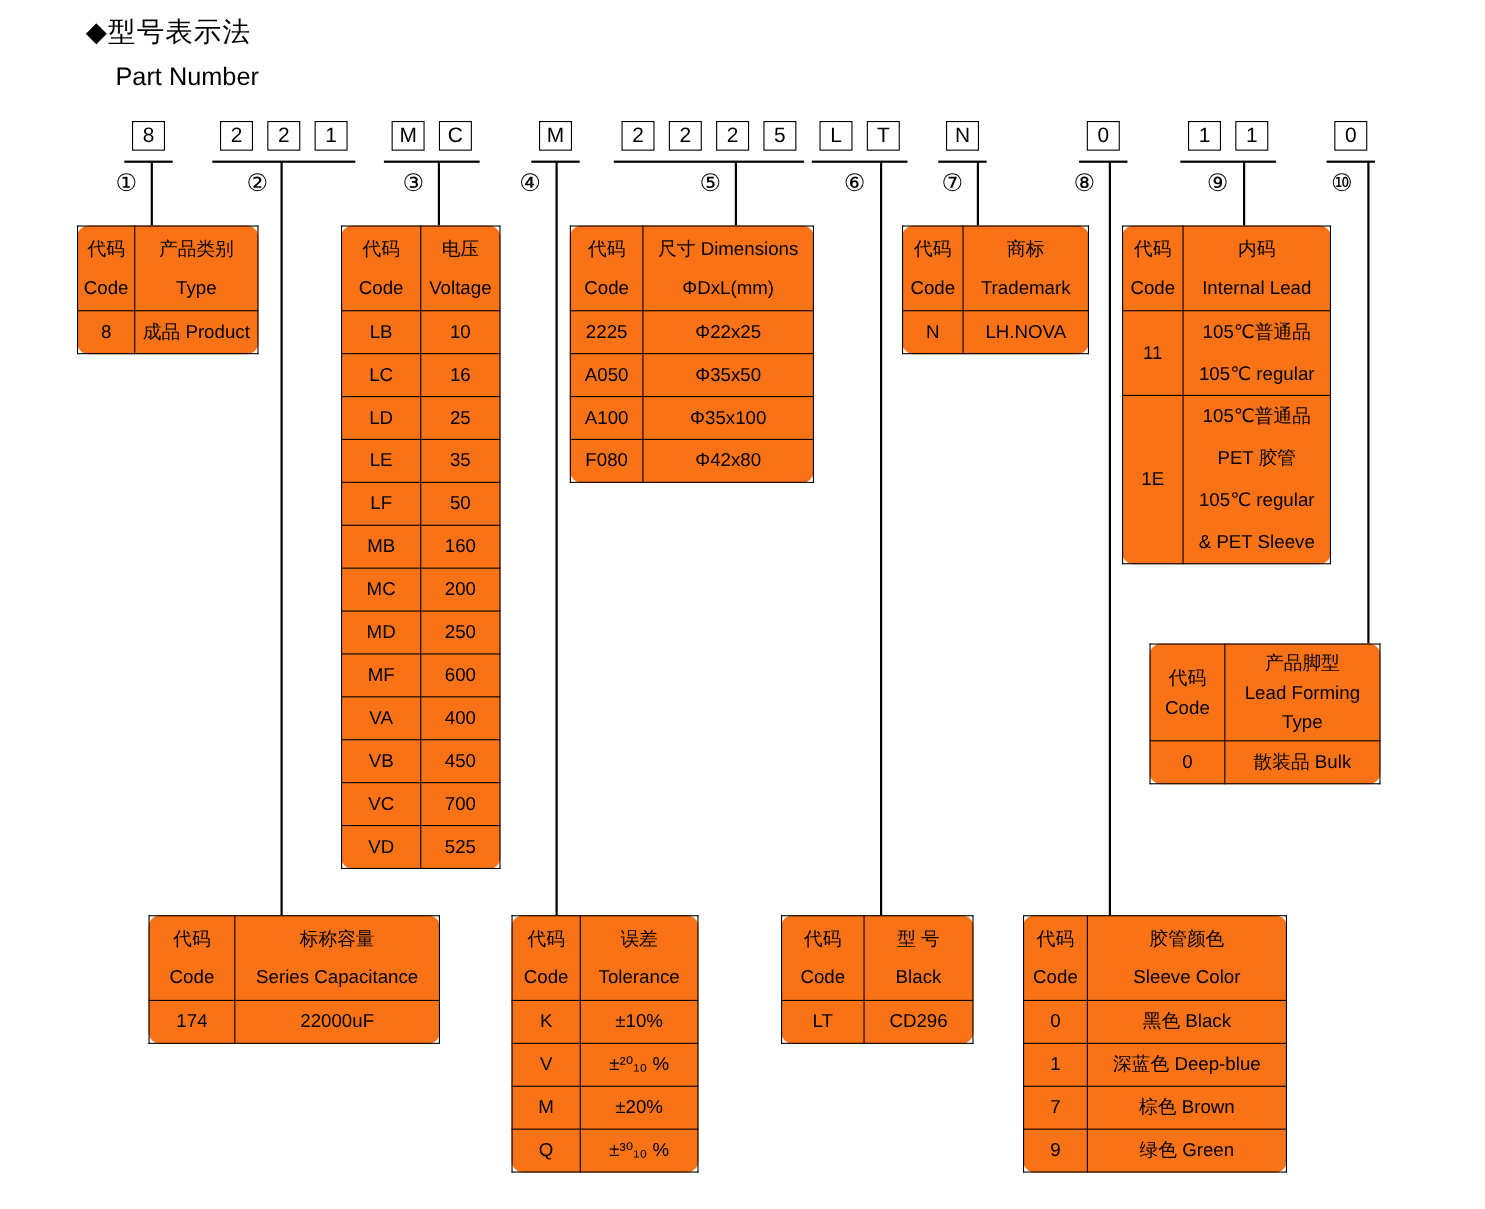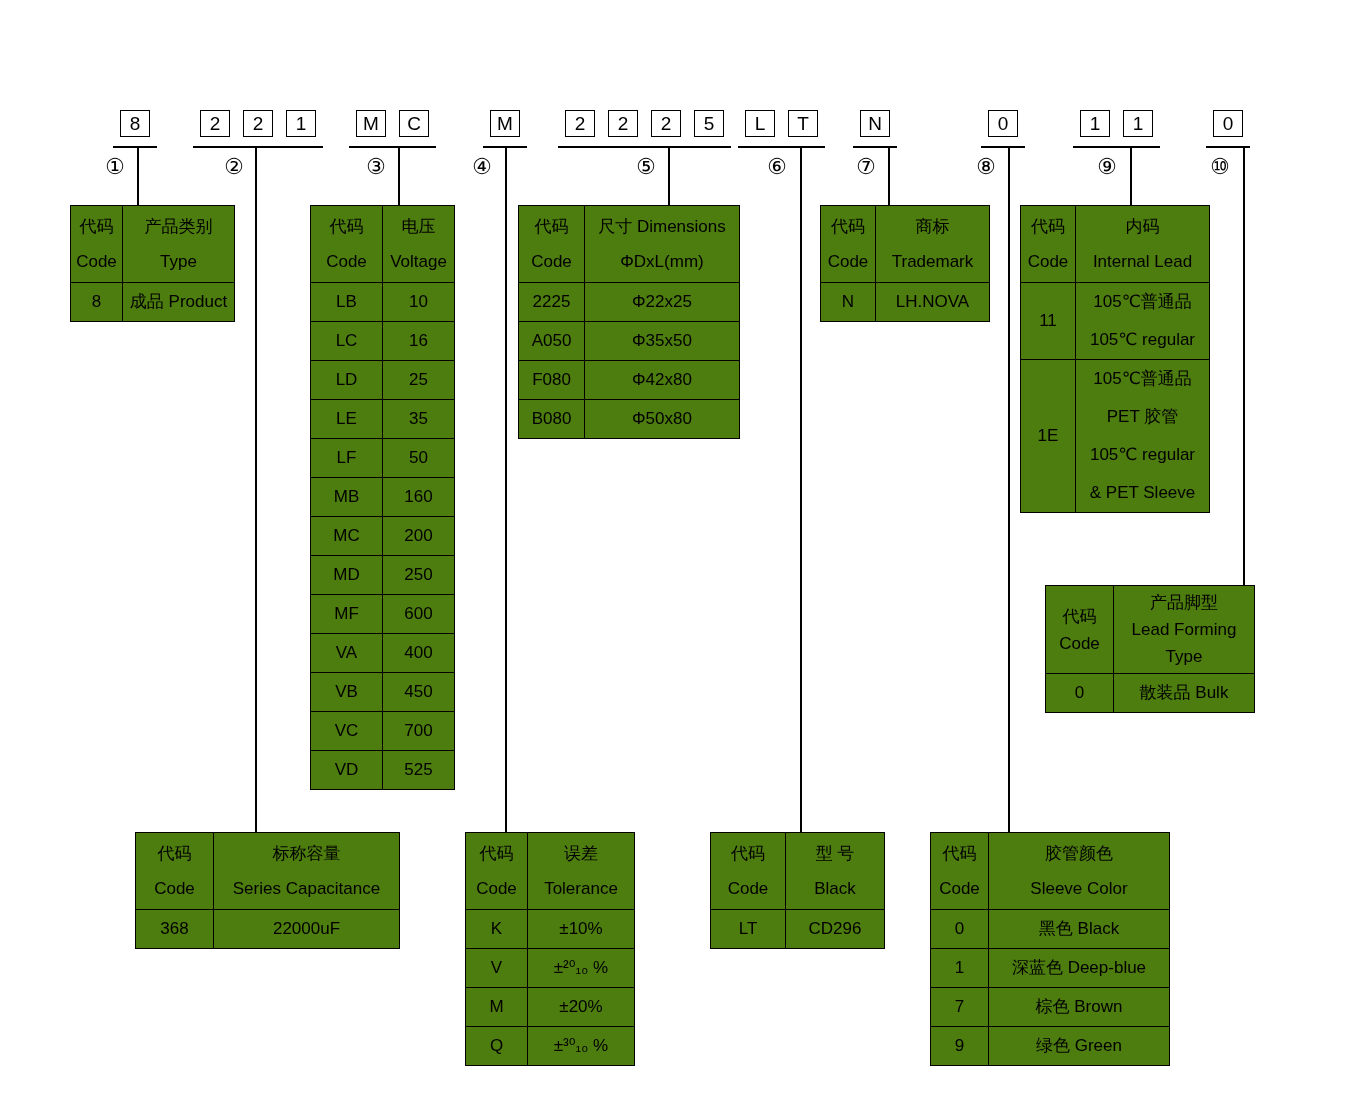--- a/index.html
+++ b/index.html
@@ -11,32 +11,36 @@
   .title-zh { font-size:25px; letter-spacing:1px; }
   .title-en { font-size:23px; margin-top:11px; margin-left:27px; }
 
   .pn-group { display:flex; gap:13px; }
   .pn-box { width:30px; height:27px; border:1.5px solid #000; display:flex;
             align-items:center; justify-content:center; font-size:19px; background:#fff; }
   .underline { height:2px; background:#000; }
   .vline { width:2px; background:#000; }
   .circ { font-size:22px; line-height:22px; }
 
-  table.t { border-collapse:collapse; table-layout:fixed; background:#4d7c0f; }
+  table.t { border-collapse:collapse; table-layout:fixed; background:#f97316;border-radius:11px; }
   table.t th, table.t td { border:1.5px solid #000; text-align:center; vertical-align:middle;
             font-weight:normal; white-space:pre-line; font-size:17px; color:#000; }
   table.t th { line-height:35px; padding:3px 3px; }
   table.t td { line-height:38px; padding:0 3px; }
   table.t-lead th { line-height:27px; }
 </style>
 </head>
 <body>
 
 <div class="page">
 
+  <div class="abs" style="left:78px; top:12px;">
+    <div class="title-zh">◆型号表示法</div>
+    <div class="title-en">Part Number</div>
+  </div>
 
   <div class="pn-group abs" style="left:120px;  top:110px;">
       <span class="pn-box">8</span>
     </div>
   <div class="pn-group abs" style="left:200px;  top:110px;">
       <span class="pn-box">2</span>
       <span class="pn-box">2</span>
       <span class="pn-box">1</span>
     </div>
   <div class="pn-group abs" style="left:356px;  top:110px;">
@@ -214,26 +218,26 @@
       <tbody>
           <tr>
             <td>2225</td>
             <td>Φ22x25</td>
           </tr>
           <tr>
             <td>A050</td>
             <td>Φ35x50</td>
           </tr>
           <tr>
+            <td>A100</td>
+            <td>Φ35x100</td>
+          </tr>
+          <tr>
             <td>F080</td>
             <td>Φ42x80</td>
-          </tr>
-          <tr>
-            <td>B080</td>
-            <td>Φ50x80</td>
           </tr>
         </tbody>
     </table>
   </div>
 
   <div class="abs" style="left:820px; top:205px;">
     <table class="t" style="width:170px;">
       <colgroup>
           <col style="width:55px">
           <col>
@@ -319,21 +323,21 @@
       <thead>
           <tr>
         <th>代码
 Code</th>
         <th>标称容量
 Series Capacitance</th>
       </tr>
         </thead>
       <tbody>
           <tr>
-            <td>368</td>
+            <td>174</td>
             <td>22000uF</td>
           </tr>
         </tbody>
     </table>
   </div>
 
   <div class="abs" style="left:465px; top:832px;">
     <table class="t" style="width:170px;">
       <colgroup>
           <col style="width:62px">

